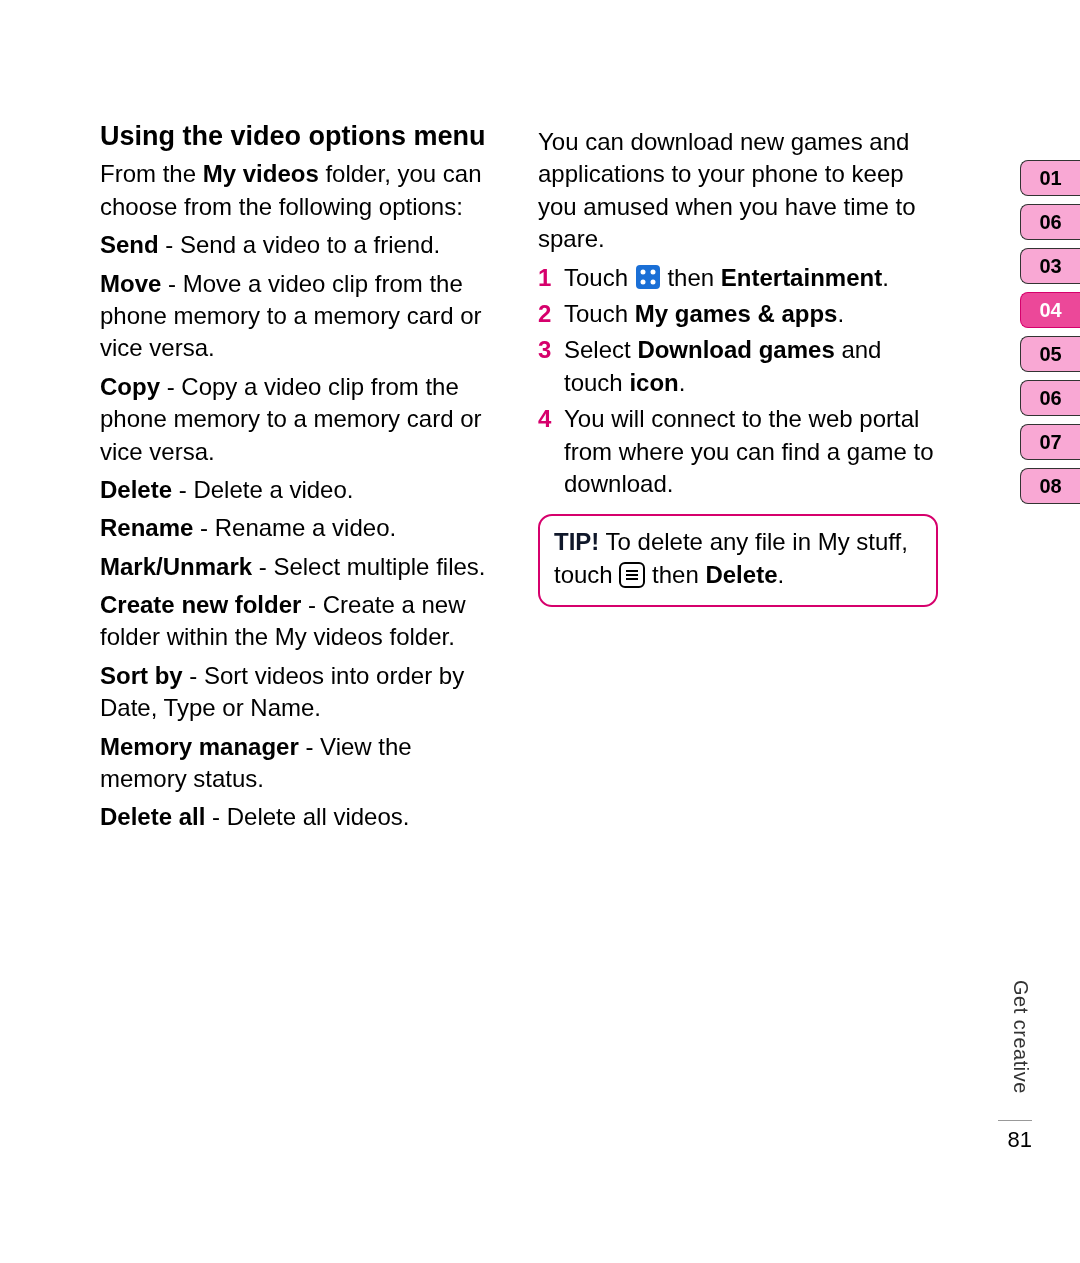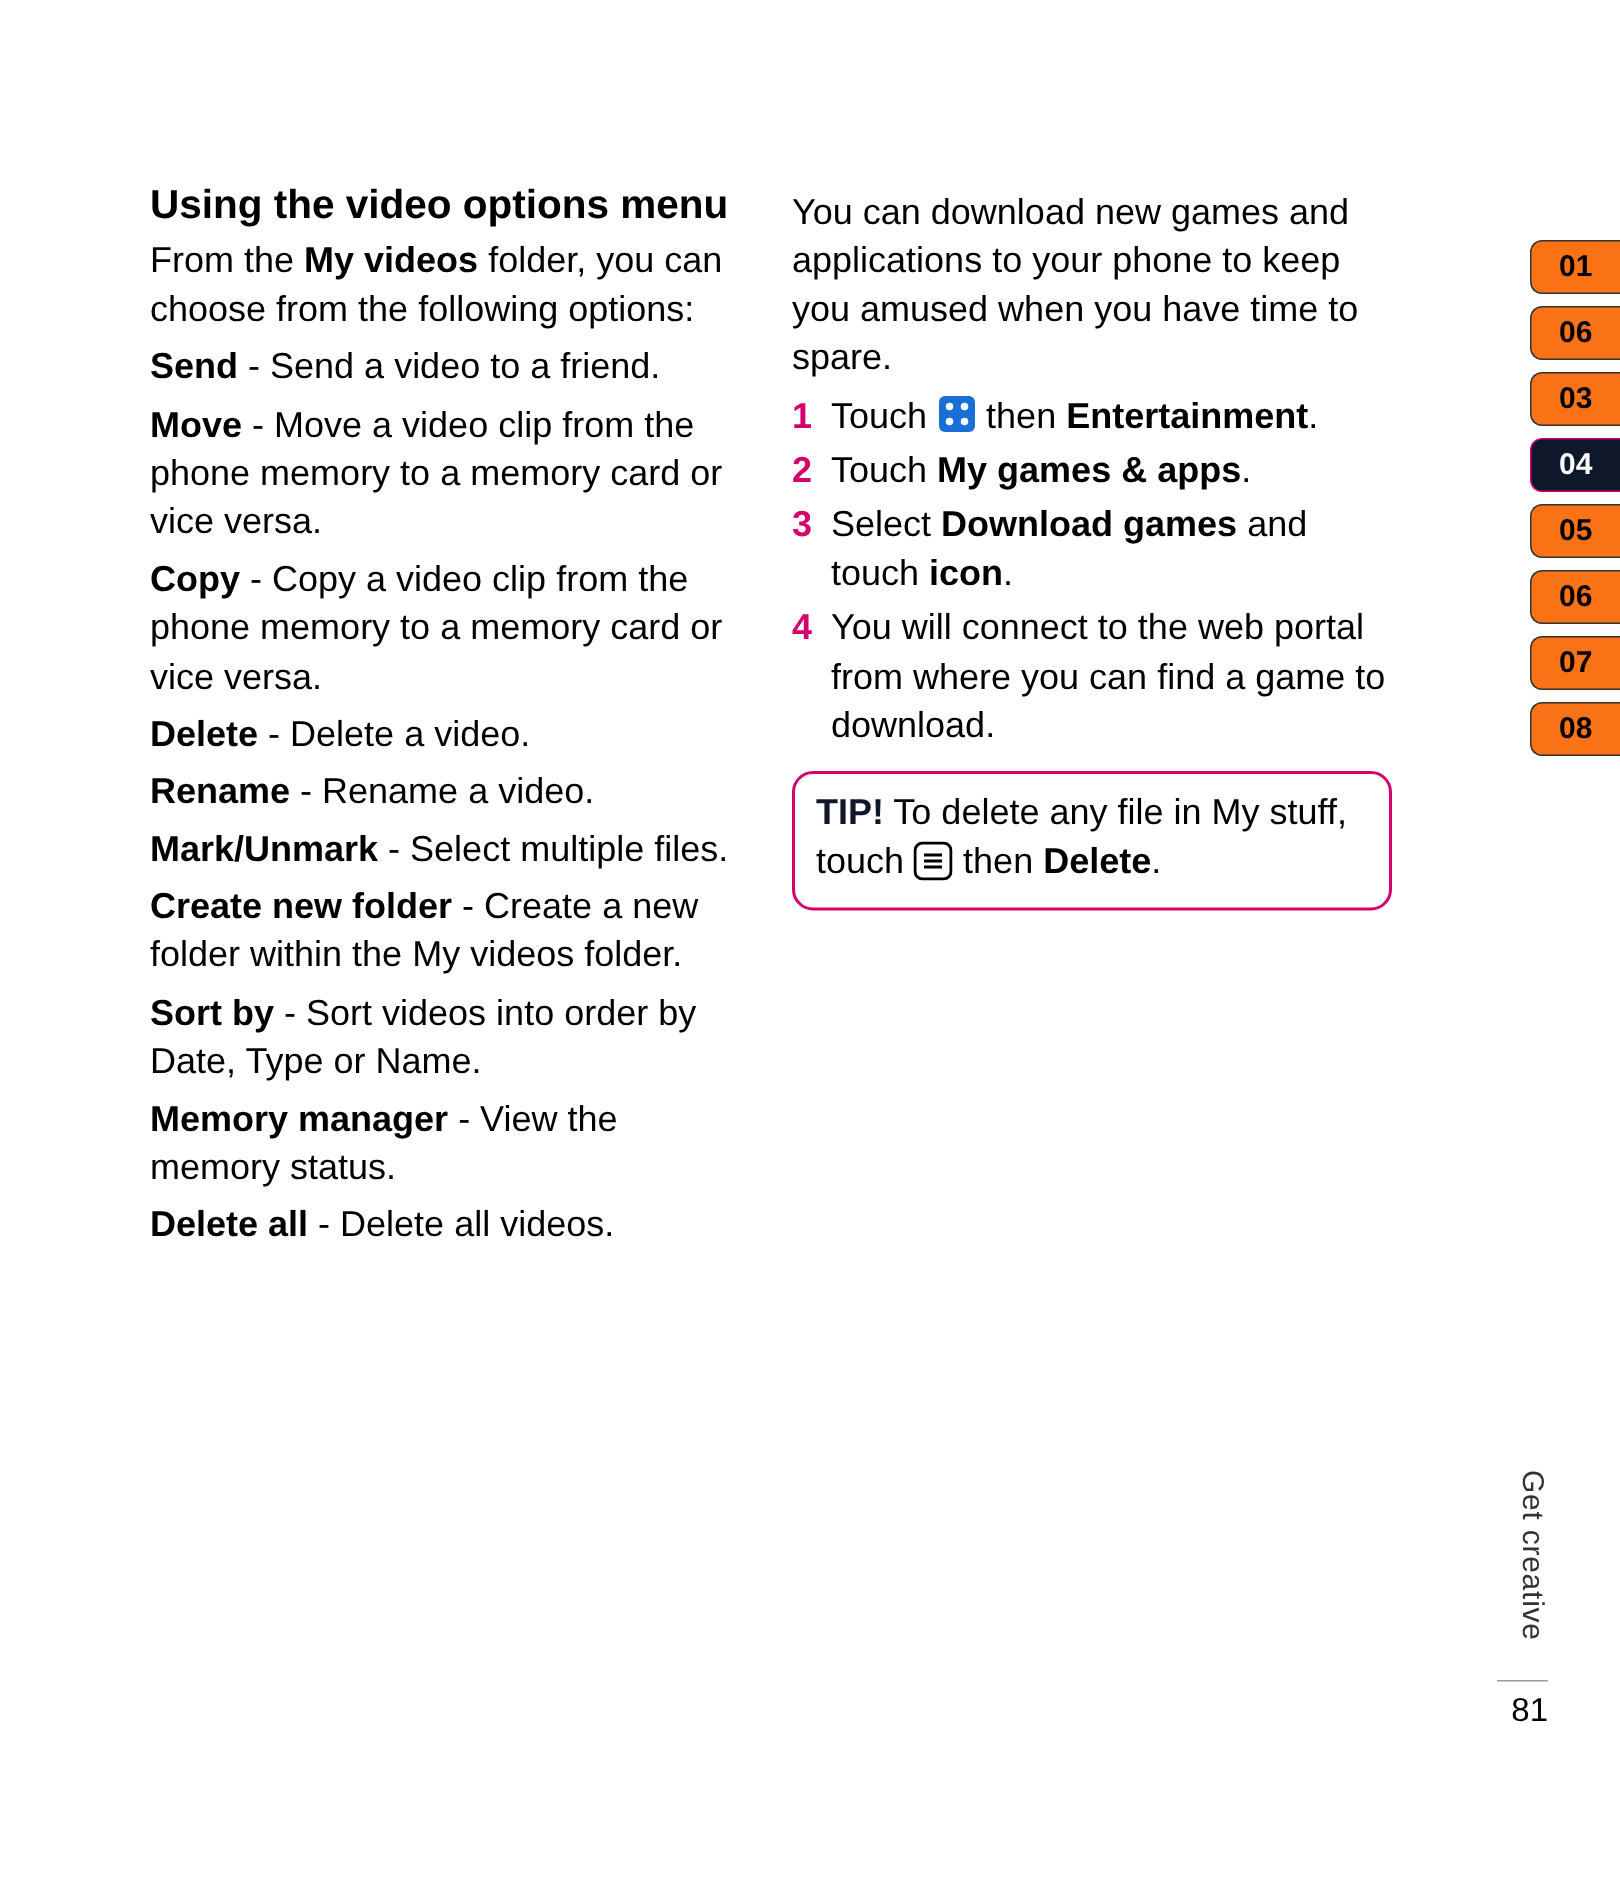--- a/index.html
+++ b/index.html
@@ -10,21 +10,21 @@
     font-family: "Segoe UI", "Helvetica Neue", Arial, sans-serif;
     position: relative;
     color: #000;
   }
   .page {
     position: absolute;
     left: 100px;
     top: 120px;
     width: 855px;
     display: flex;
-    gap: 28px;
+    gap: 38px;
   }
   .col {
     width: 400px;
     font-size: 24px;
     line-height: 1.35;
   }
   .col h2 {
     font-size: 27px;
     font-weight: 700;
     margin-bottom: 6px;
@@ -75,25 +75,25 @@
     border: 1.5px solid #333;
     border-right: none;
     border-radius: 8px 0 0 8px;
     height: 36px;
     margin-bottom: 8px;
     font-weight: 700;
     font-size: 20px;
     display: flex;
     align-items: center;
     justify-content: center;
-    background: #f97316;
+    background: #f9a8d4;
     color: #000;
   }
   .tab.active {
-    background: #0f172a;
+    background: #ec4899;
     color: #fff;
     border-color: #d6006c;
   }
   .section-label {
     position: absolute;
     right: 48px;
     top: 980px;
     font-size: 20px;
     writing-mode: vertical-rl;
     color: #333;

